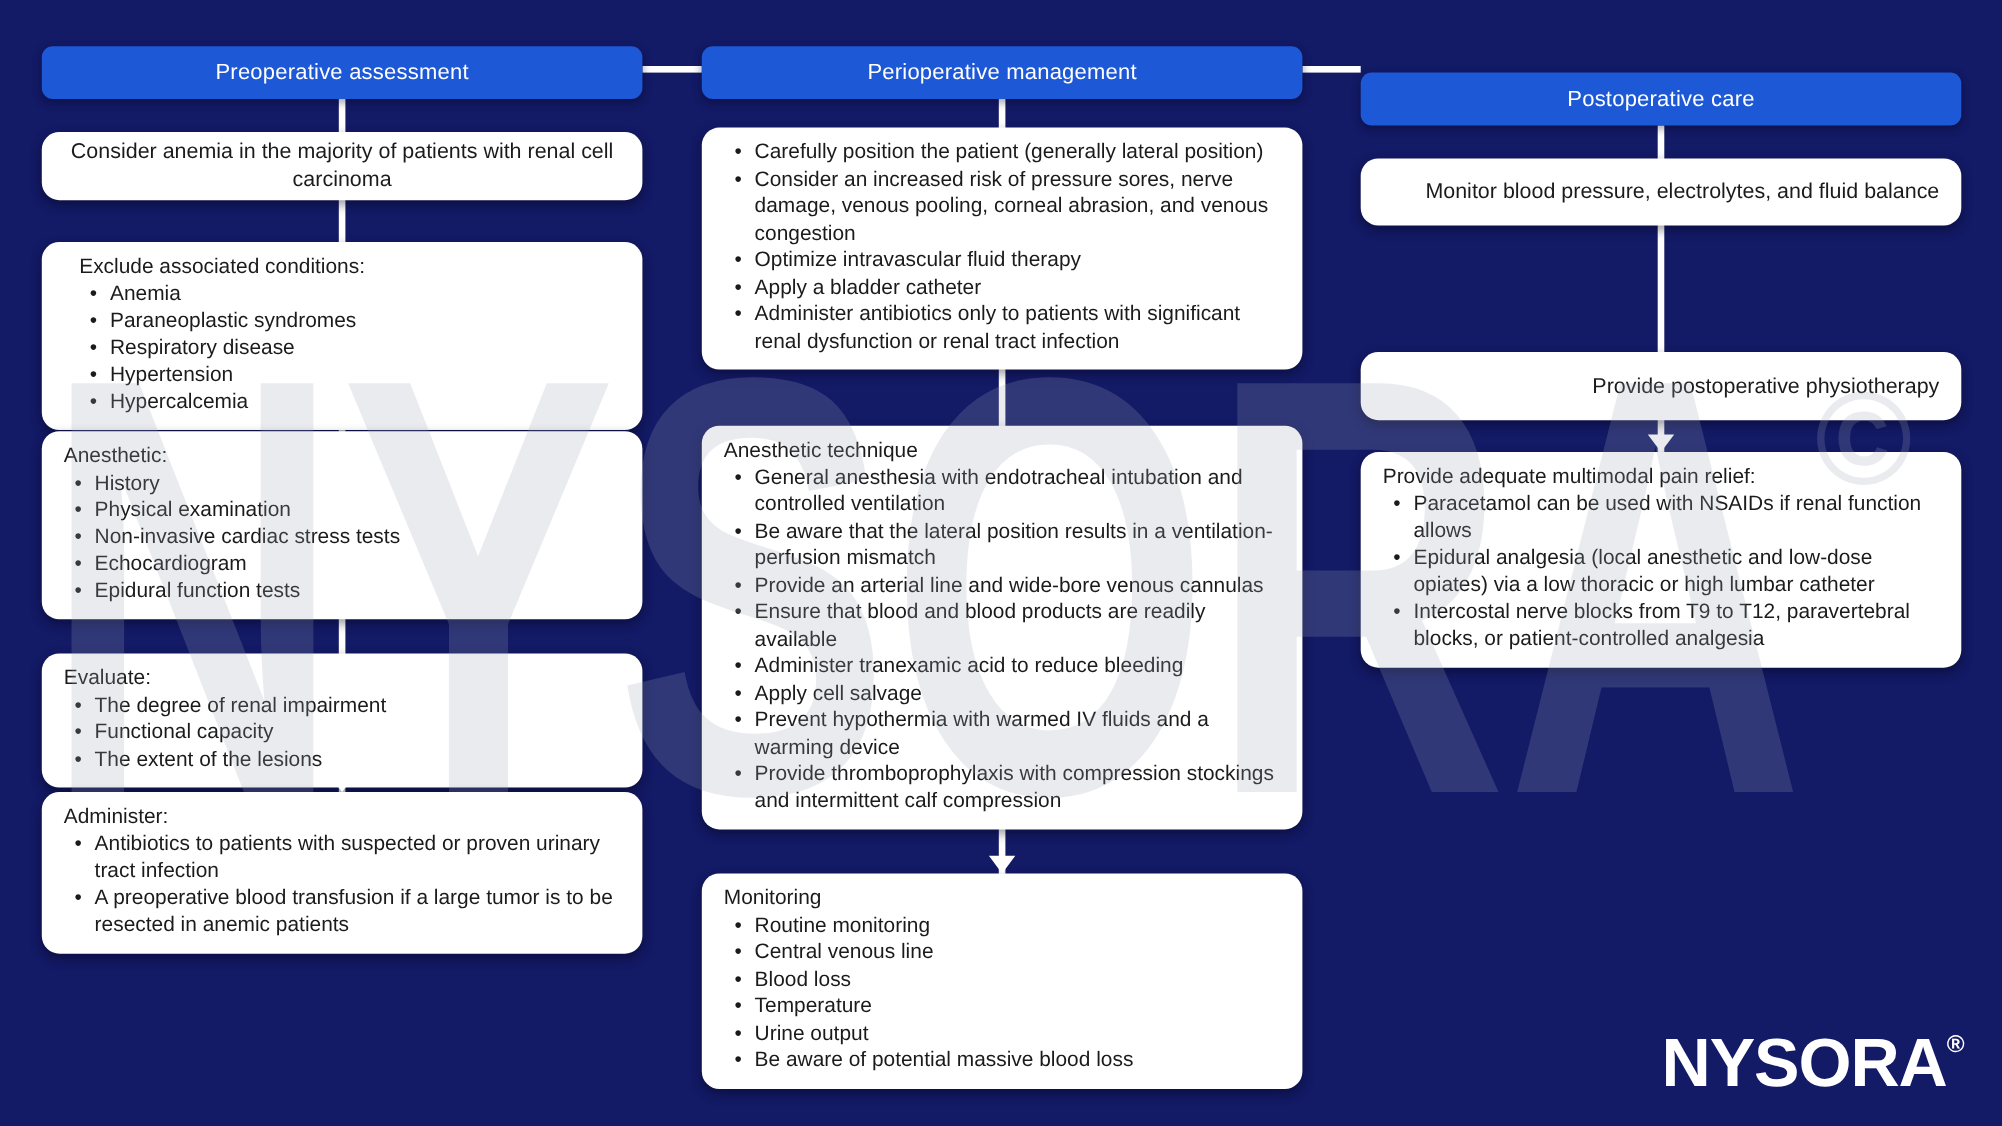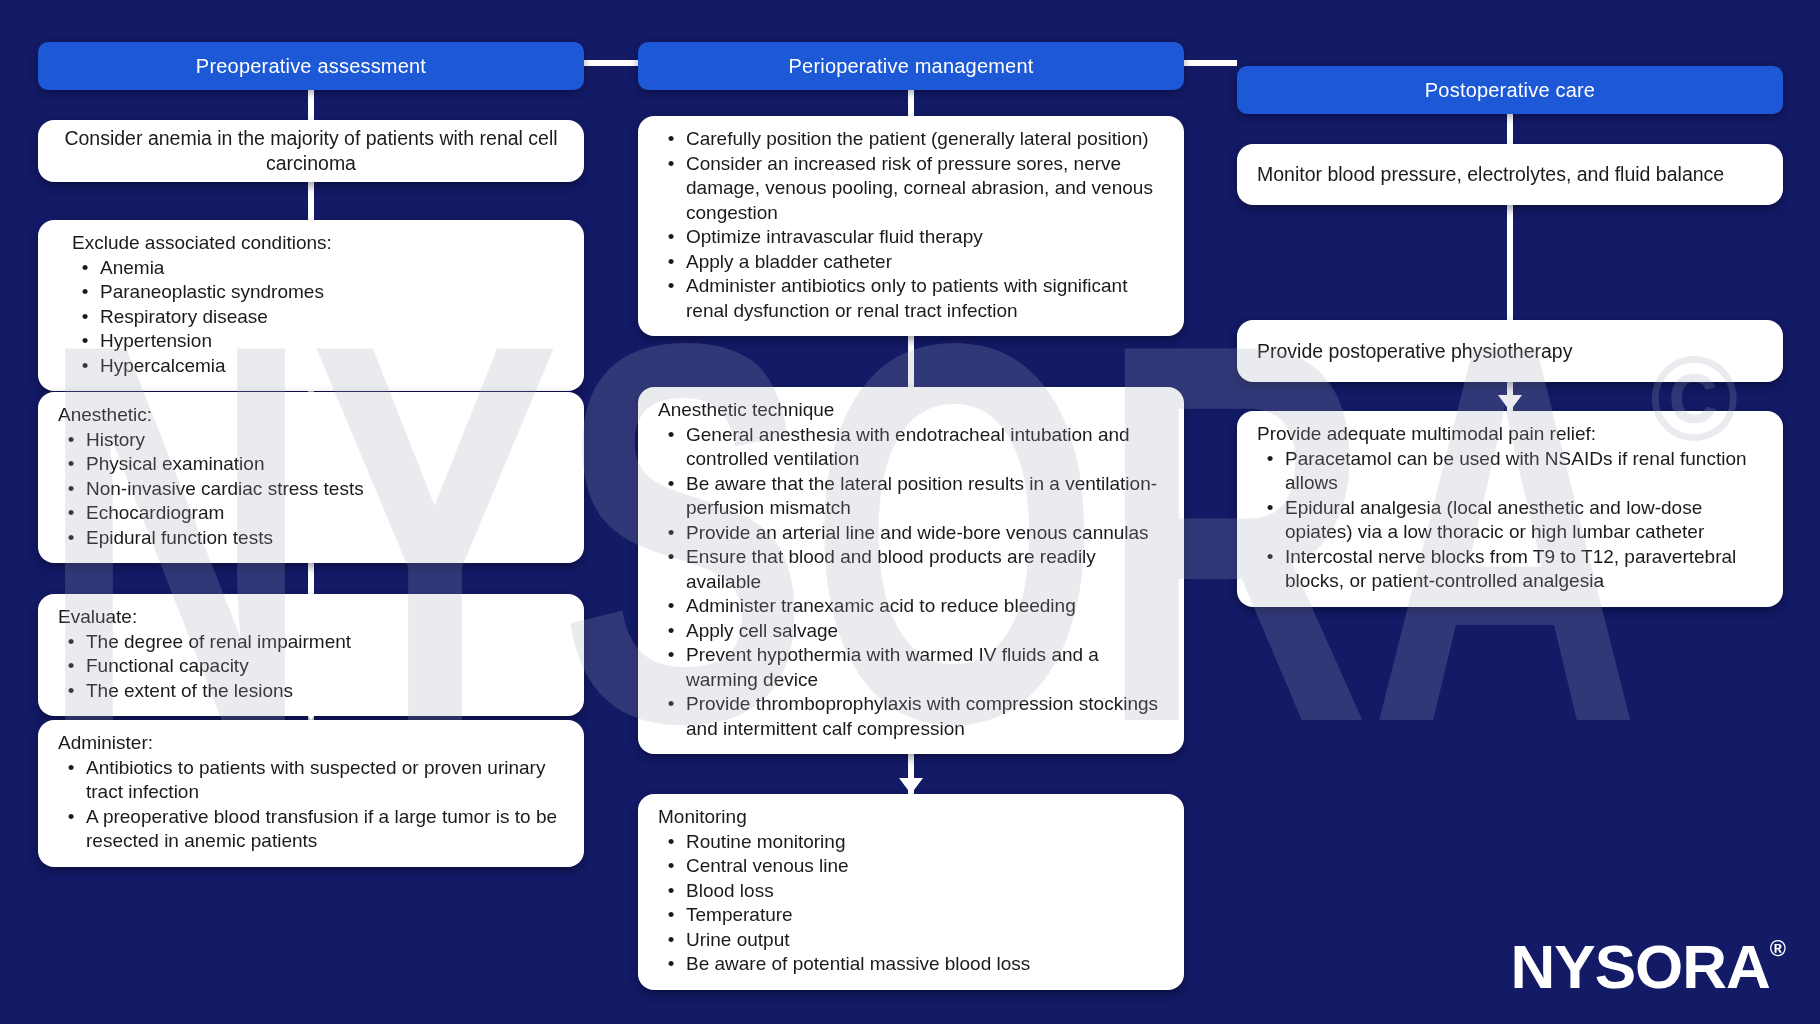--- a/index.html
+++ b/index.html
@@ -52,21 +52,21 @@
   .box{
     position:absolute;left:0;width:100%;
     background:var(--box);
     border-radius:16px;
     color:var(--ink);
     box-shadow:0 4px 10px rgba(0,0,15,.40);
     z-index:2;
     font-size:19px;line-height:24.5px;
   }
   .box.centerbox{
-    display:flex;align-items:center;justify-content:flex-start;
+    display:flex;align-items:center;justify-content:flex-end;
     text-align:center;padding:2px 20px;font-size:19.5px;line-height:25px;
   }
   .box.listbox{padding:11px 20px 13px 18px;}
   .heading{padding-left:2px;}
   .li{display:flex;align-items:flex-start;}
   .dot{width:30px;flex:0 0 30px;text-align:center;font-size:19px;}
   .li-text{flex:1;}
 
   
   .arrow-above::before{

